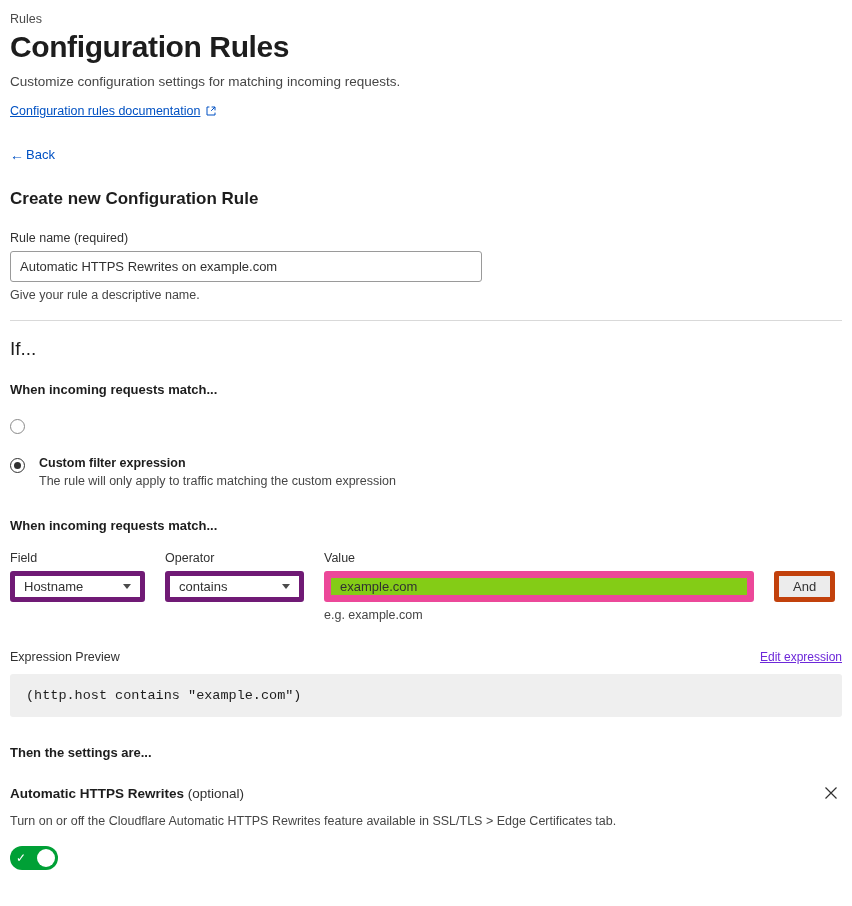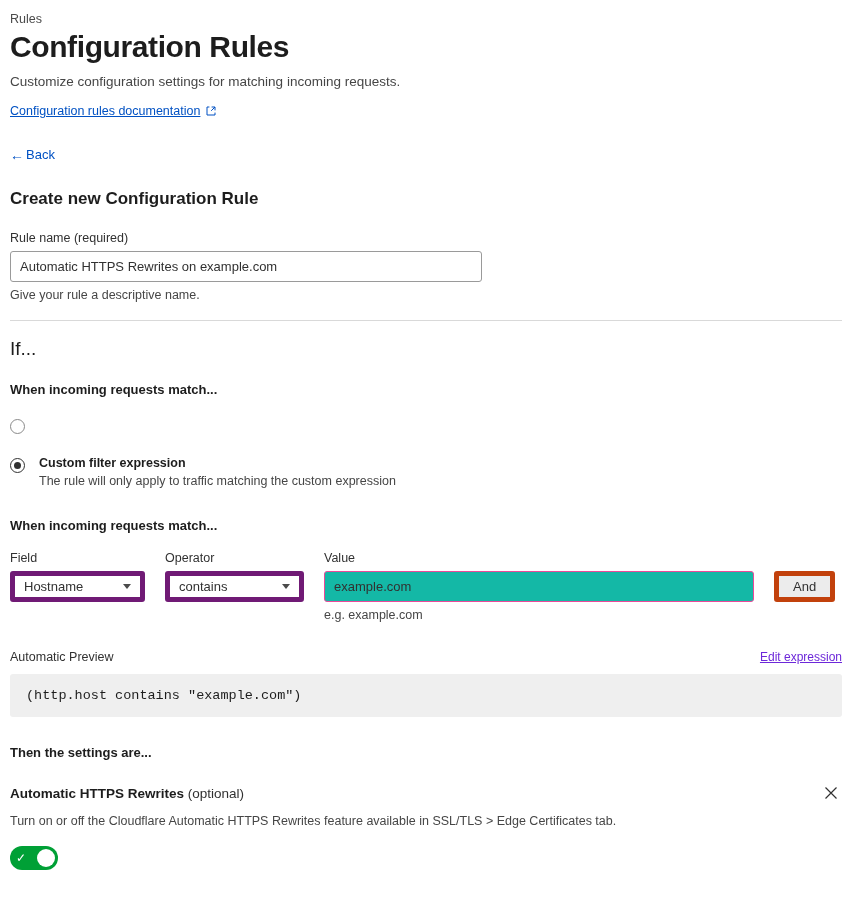--- a/index.html
+++ b/index.html
@@ -188,23 +188,23 @@
   .caret {
     width: 0; height: 0;
     border-left: 4px solid transparent;
     border-right: 4px solid transparent;
     border-top: 5px solid #4b4b4b;
     margin-left: 8px;
   }
   .value-input {
     width: 430px;
     height: 31px;
-    border: 1px solid #ec4899;
+    border: 7px solid #ec4899;
     border-radius: 3px;
-    background: #14b8a6;
+    background: #84cc16;
     padding: 0 9px;
     font-size: 13px;
     color: #313131;
     font-family: "Liberation Sans", sans-serif;
     outline: none;
   }
   .value-help {
     font-size: 12.5px;
     color: #464646;
     margin-top: 6px;
@@ -393,21 +393,21 @@
     </div>
 
     <div class="expr-col">
       <div class="col-label">&nbsp;</div>
       <button class="logic-btn">Or</button>
     </div>
 
   </div>
 
   <div class="preview-head">
-    <span class="preview-title">Automatic Preview</span>
+    <span class="preview-title">Expression Preview</span>
     <span class="edit-expression">Edit expression</span>
   </div>
 
   <div class="preview-box">(http.host contains "example.com")</div>
 
   <div class="then-title">Then the settings are...</div>
 
   <div class="setting-block">
     <div class="setting-head">
       <span class="name">Automatic HTTPS Rewrites</span>

